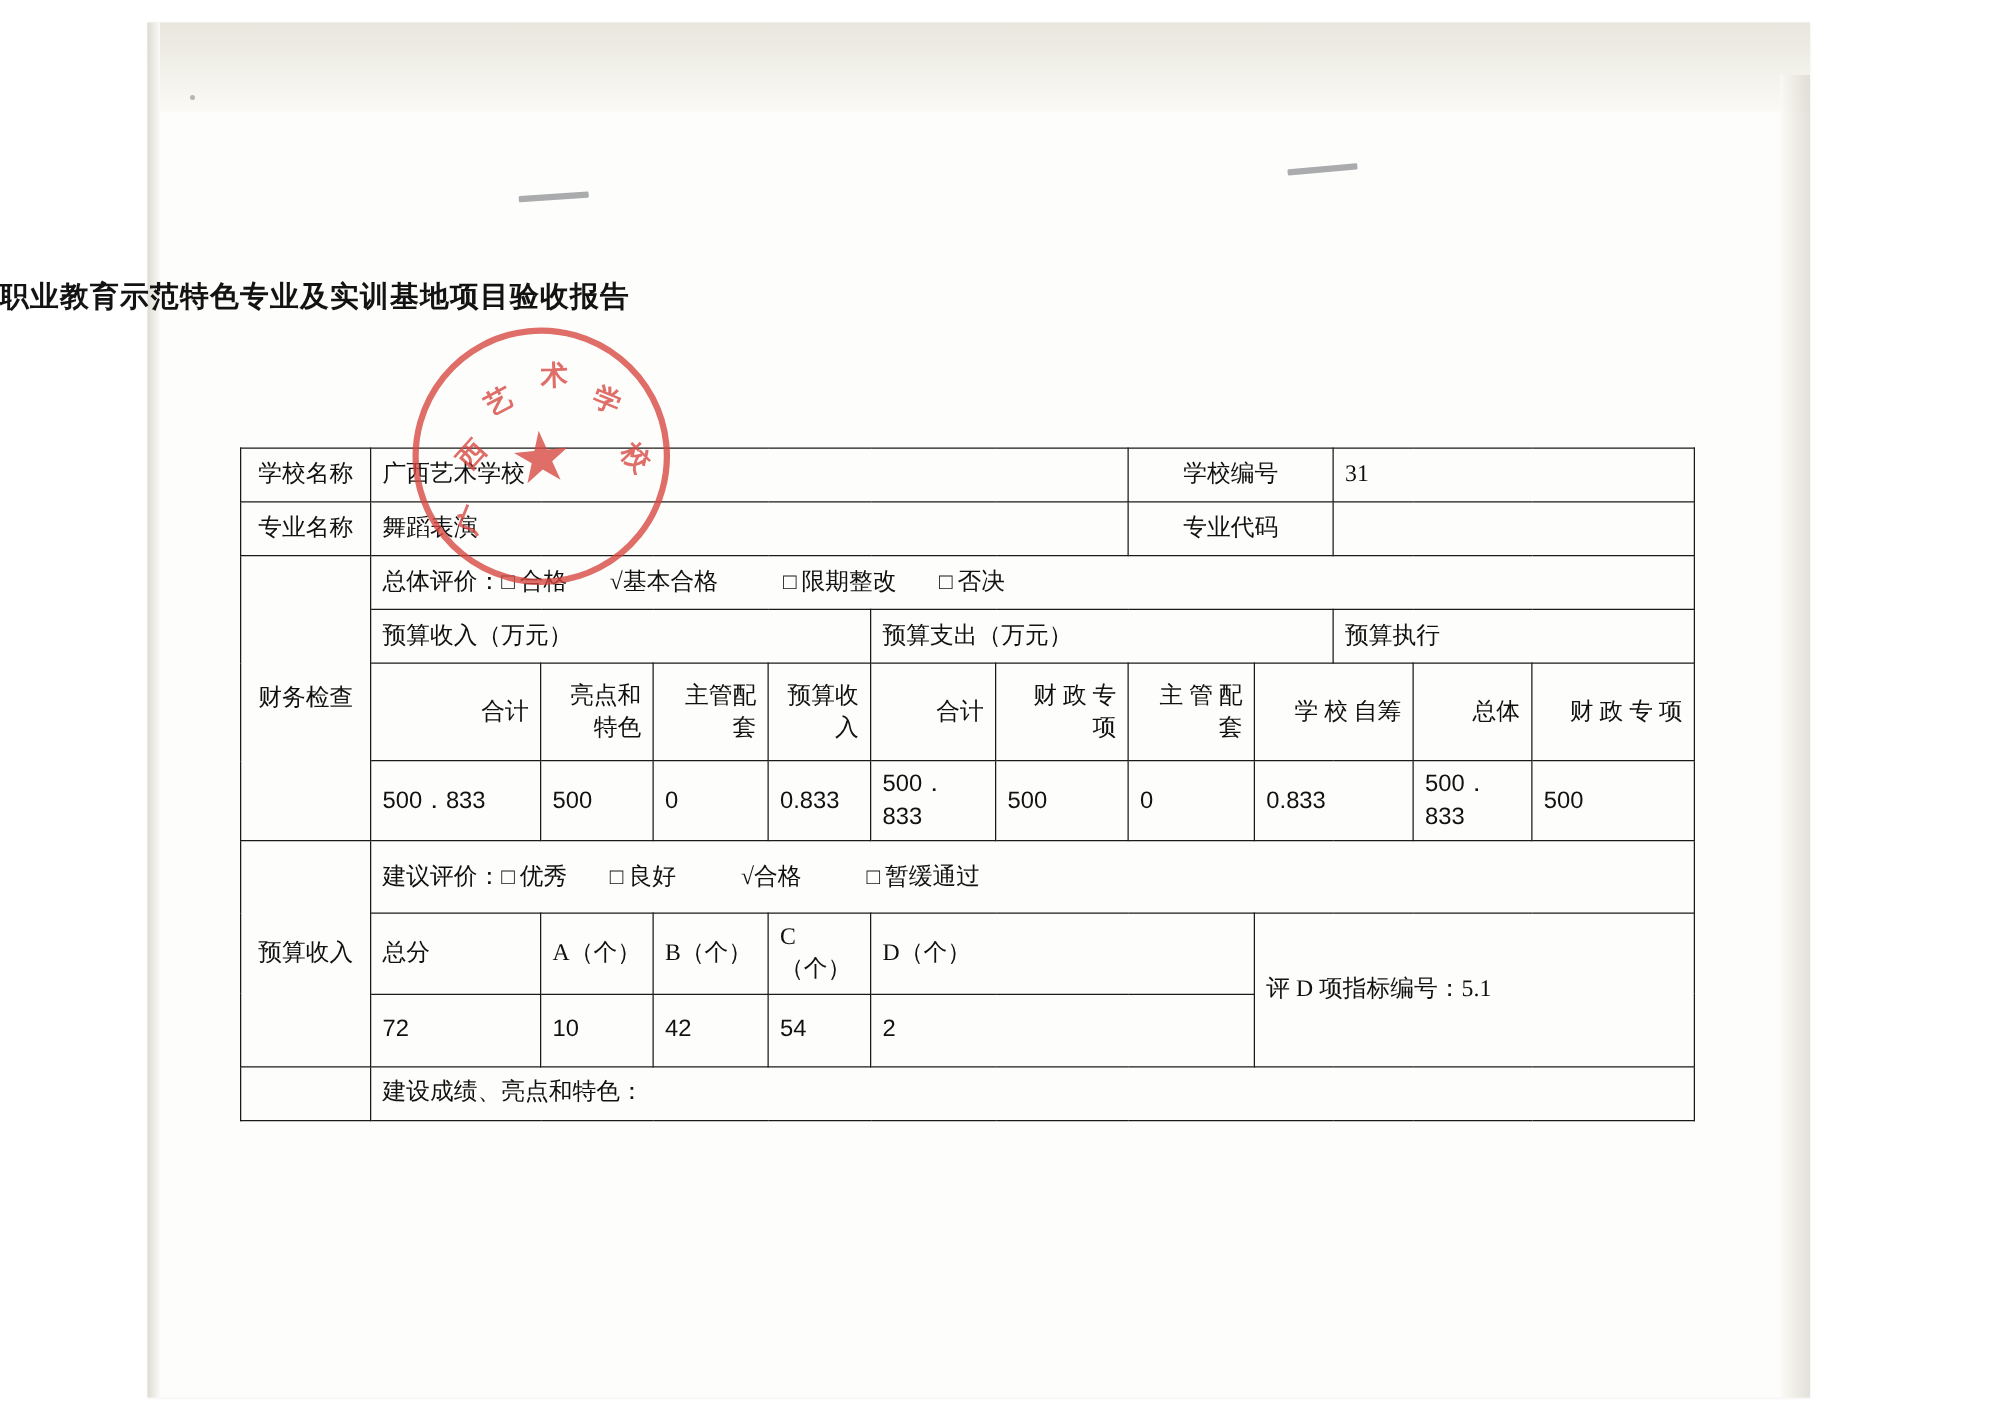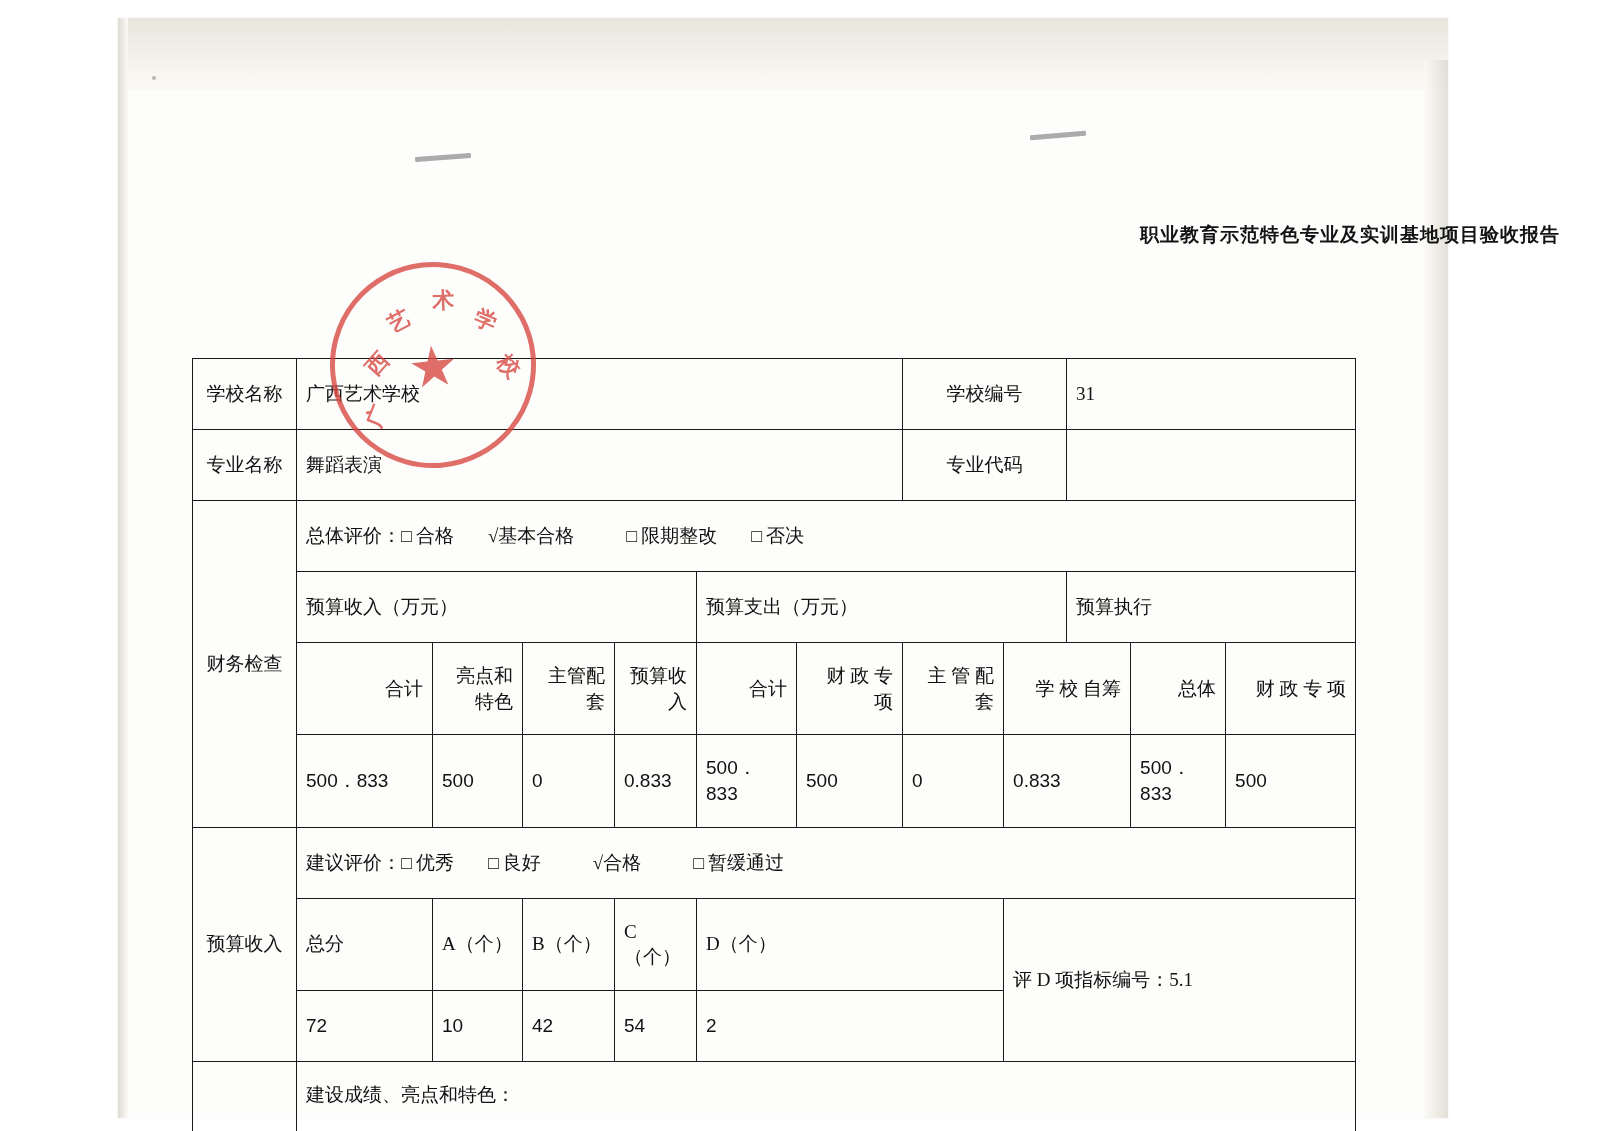--- a/index.html
+++ b/index.html
@@ -67,22 +67,22 @@
     background: #b9b6ac;
     border-radius: 50%;
   }
 
   
   .doc-title {
     position: absolute;
     left: 0;
     top: 222px;
     width: 1560px;
-    text-align: right;
-    font-size: 19px;
+    text-align: left;
+    font-size: 23px;
     font-weight: bold;
     letter-spacing: 1px;
     color: #131313;
     font-family: "Liberation Serif","DejaVu Serif",serif;
   }
 
   
   .seal {
     position: absolute;
     left: 330px;
@@ -135,21 +135,21 @@
   }
   table.main {
     border-collapse: collapse;
     width: 1163px;
     table-layout: fixed;
   }
   table.main td {
     border: 1px solid #1a1a1a;
     font-size: 19px;
     color: #111;
-    padding: 20px 9px;
+    padding: 6px 9px;
     vertical-align: middle;
     line-height: 1.35;
     height: 30px;
   }
   td.lbl { text-align: center; white-space: nowrap; }
   .cellnum { font-family: Liberation Sans, sans-serif; }
   .chk { margin-right: 4px; font-size: 18px; }
   .tick { font-size: 19px; }
   .gap-m { display:inline-block; width: 34px; }
   .gap-l { display:inline-block; width: 52px; }

